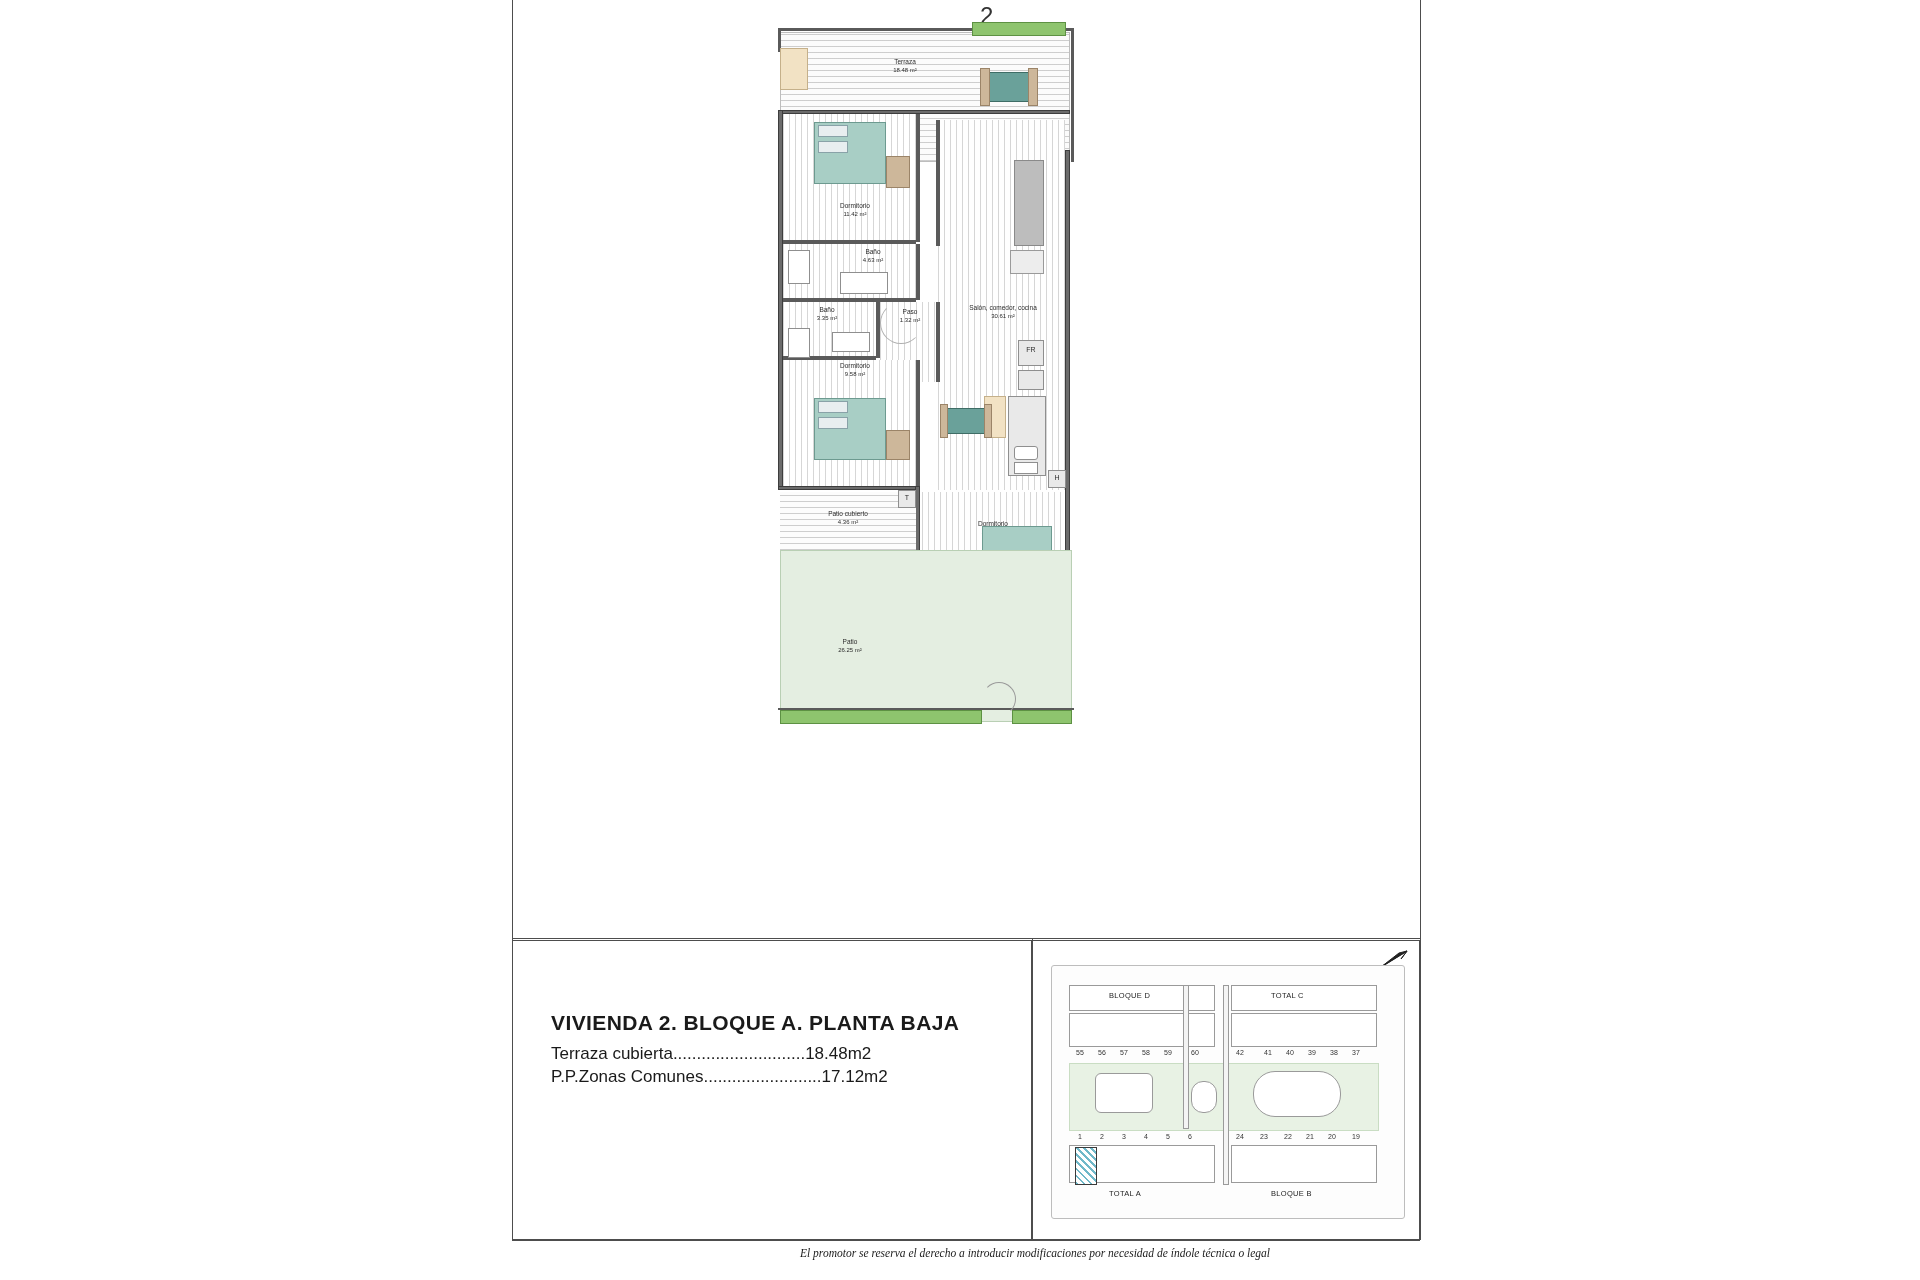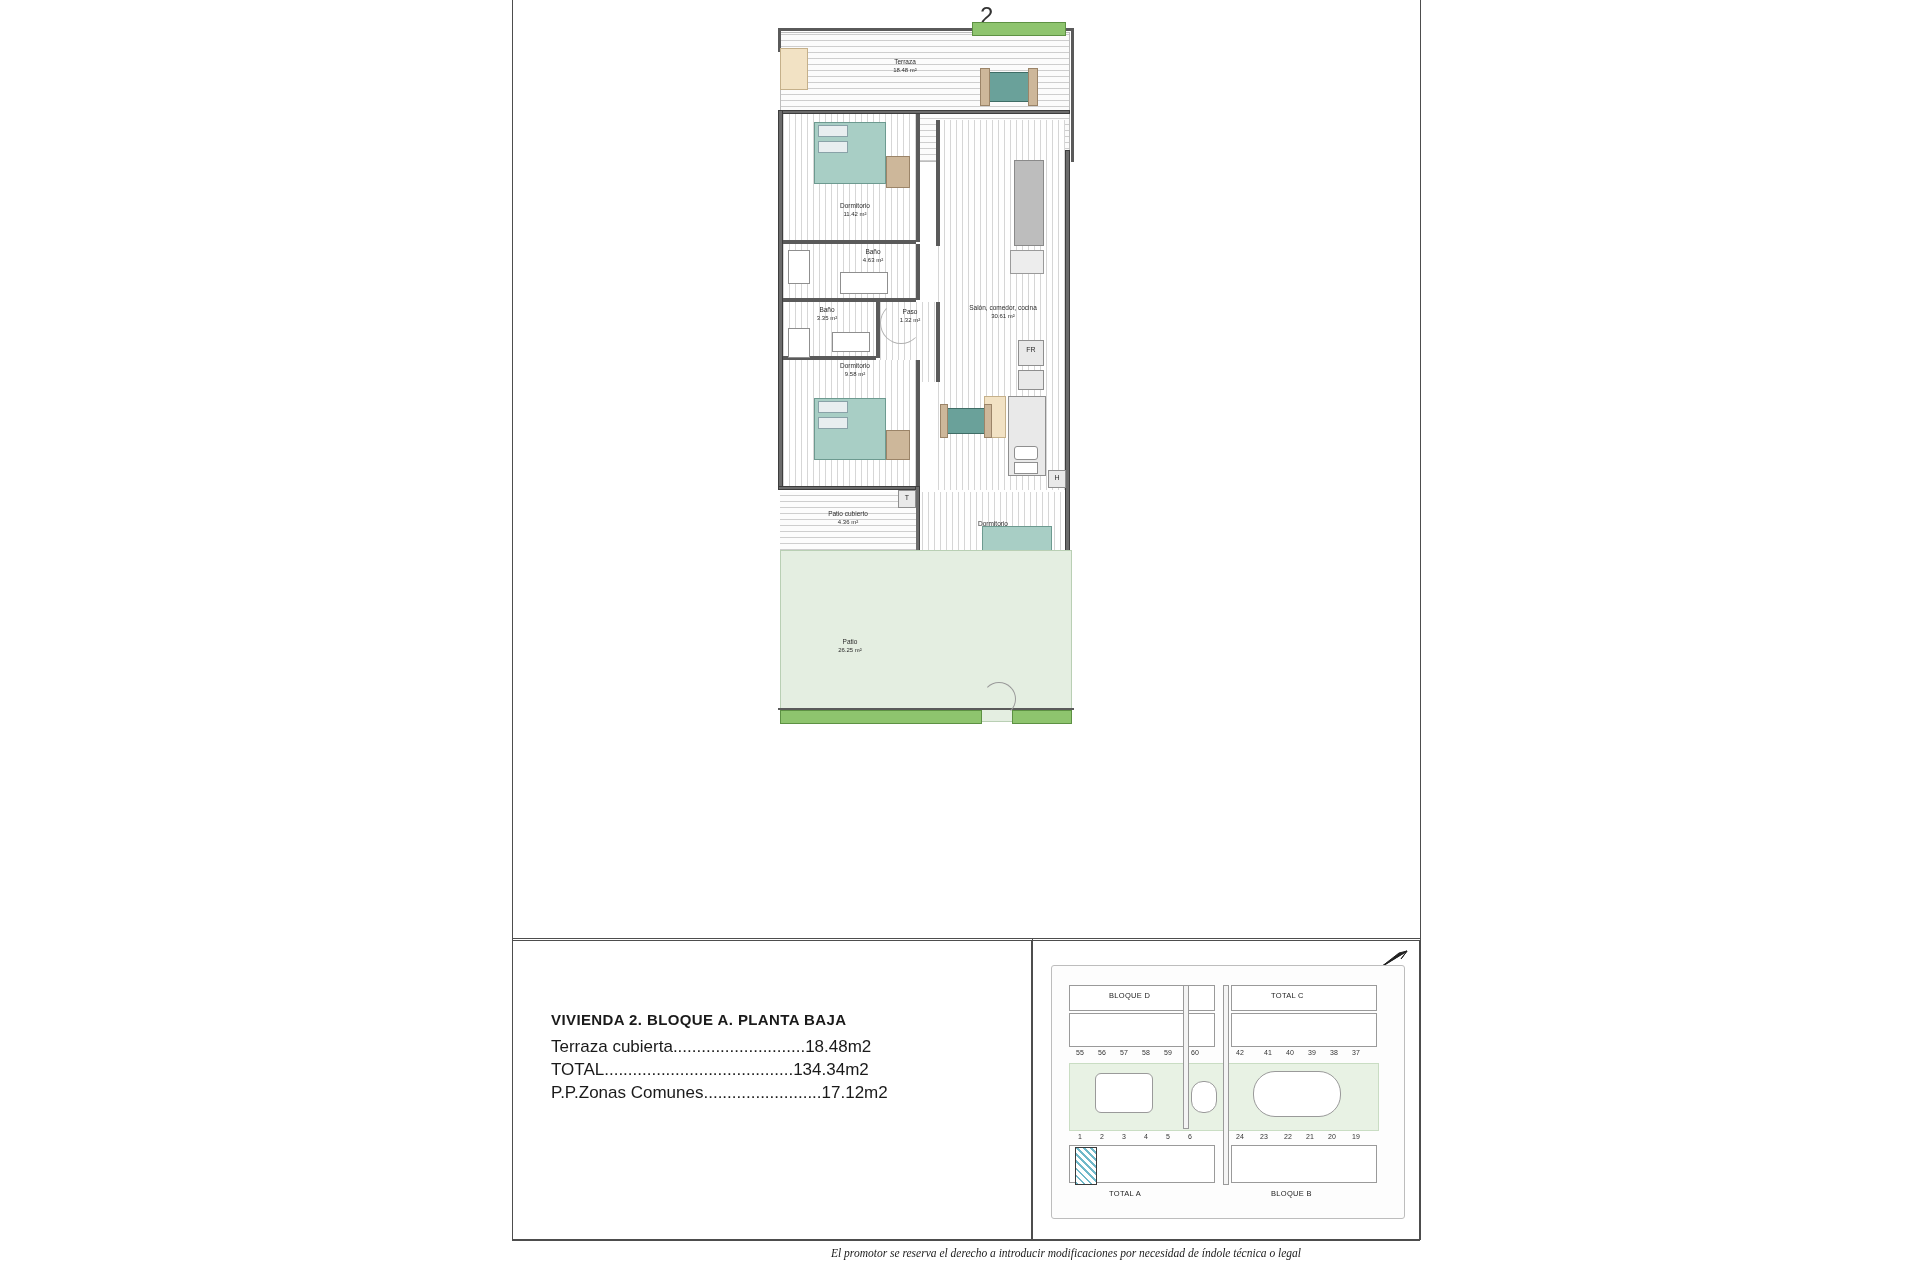--- a/index.html
+++ b/index.html
@@ -31,37 +31,37 @@
   .green{background:#8ec46e;border:1px solid #5d9143;}
   .patio-grass{background:#e4eee1;border:1px solid #b9cfb4;}
   .appl{background:#e9e9e9;border:1px solid #8f8f8f;}
   .sanit{background:#ffffff;border:1px solid #8f8f8f;}
   .cream{background:#f2e2c4;border:1px solid #c5b08a;}
   .door-arc{position:absolute;border:1px solid #9a9a9a;border-radius:50%;}
 
   
   #titleblock{position:absolute;left:512px;top:940px;width:520px;height:300px;border:1px solid #4d4d4d;box-sizing:border-box;}
   #titleblock .inner{padding:70px 0 0 38px;}
-  #tb-title{font-size:15px;font-weight:bold;letter-spacing:.4px;margin-bottom:7px;}
+  #tb-title{font-size:21px;font-weight:bold;letter-spacing:.4px;margin-bottom:7px;}
   .tb-row{font-size:17px;line-height:23px;white-space:nowrap;}
 
   
   #keyplan{position:absolute;left:1032px;top:940px;width:388px;height:300px;border:1px solid #4d4d4d;box-sizing:border-box;background:#fff;overflow:hidden;}
   .kp-bg{position:absolute;left:18px;top:24px;width:352px;height:252px;border:1px solid #bdbdbd;background:#fdfdfd;border-radius:3px;}
   .kp-unit{position:absolute;border:1px solid #9a9a9a;background:#fff;box-sizing:border-box;}
   .kp-num{position:absolute;font-size:7px;color:#333;text-align:center;width:14px;}
   .kp-blk{position:absolute;font-size:7.5px;color:#222;letter-spacing:.3px;}
   .kp-pool{position:absolute;border:1px solid #9a9a9a;background:#fff;}
   .kp-hl{position:absolute;border:1px solid #3a3a3a;
      background-image:repeating-linear-gradient(45deg,#6fb8c9 0px,#6fb8c9 2px,#ffffff 2px,#ffffff 5px);}
   .kp-green{position:absolute;background:#e8f2e4;border:1px solid #c9ddc3;}
   #north{position:absolute;right:8px;top:6px;width:34px;height:26px;}
 
   
-  #footer{position:absolute;left:800px;top:1246px;width:1000px;text-align:left;margin-left:31px;}
+  #footer{position:absolute;left:800px;top:1246px;width:1000px;text-align:left;}
   #footer div{font-family:"Liberation Serif",serif;font-style:italic;font-size:11.5px;line-height:15px;color:#1a1a1a;}
 
   #plan-number{position:absolute;left:980px;top:2px;font-size:24px;color:#333;font-family:"Liberation Sans",sans-serif;}
 </style>
 </head>
 <body>
 
 <div id="sheet">
 
   <div class="frame-v" style="left:512px;top:0;height:1240px;"></div>
@@ -201,23 +201,20 @@
     <div class="door-arc" style="left:212px;top:672px;width:32px;height:32px;border-color:transparent;border-top-color:#9a9a9a;border-right-color:#9a9a9a;"></div>
   </div>
 
   <div id="titleblock">
     <div class="inner">
       <div id="tb-title">VIVIENDA 2. BLOQUE A. PLANTA BAJA</div>
       <div class="tb-row">
         <span>Terraza cubierta</span><span>............................</span><span>18.48m2</span>
       </div>
       <div class="tb-row">
-        <span>TOTAL</span><span>........................................</span><span>134.34m2</span>
-      </div>
-      <div class="tb-row">
         <span>P.P.Zonas Comunes</span><span>.........................</span><span>17.12m2</span>
       </div>
     </div>
   </div>
 
   <div id="keyplan">
     <svg id="north" viewBox="0 0 34 26">
       <path d="M4 20 L30 4 L24 12 L30 4 L22 6 Z" fill="#222" stroke="#222" stroke-width="1"></path>
       <line x1="4" y1="20" x2="30" y2="4" stroke="#222" stroke-width="1.2"></line>
     </svg>

